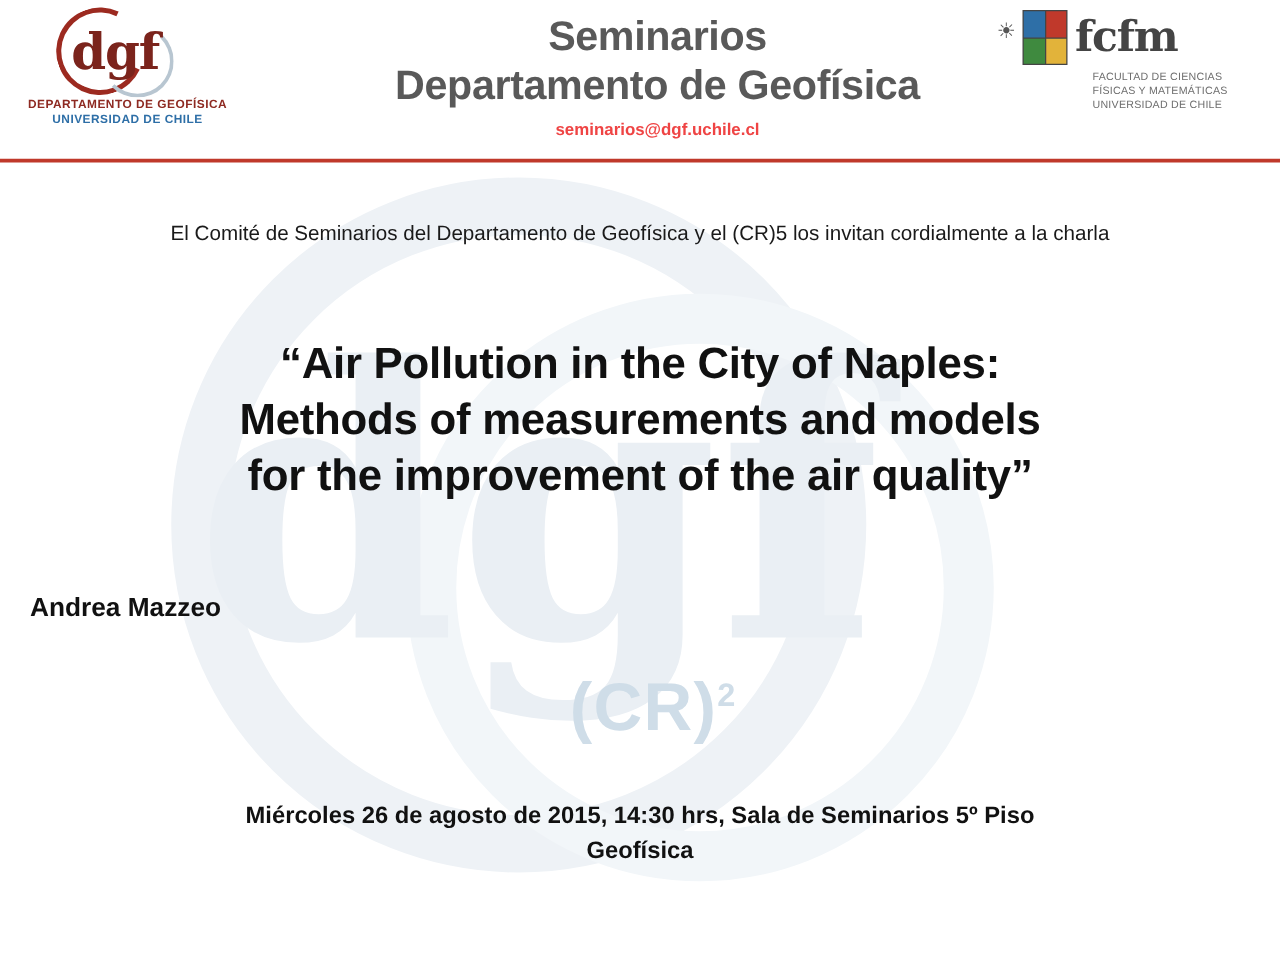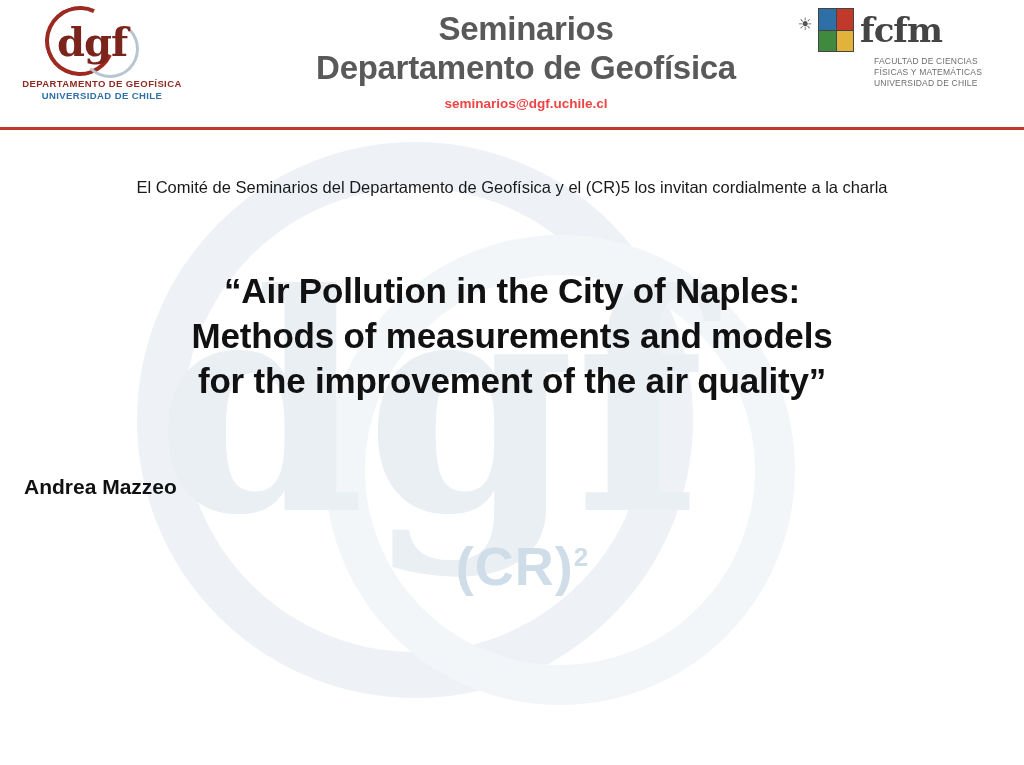--- a/index.html
+++ b/index.html
@@ -300,14 +300,18 @@
     <div>Methods of measurements and models</div>
     <div>for the improvement of the air quality”</div>
   </div>
 
   <div class="speaker">Andrea Mazzeo</div>
 
   <div class="cr2-logo">
     <span>(CR)</span><sup>2</sup>
   </div>
 
+  <div class="datetime">
+    <span>Miércoles 26 de agosto de 2015, 14:30 hrs, Sala de Seminarios 5º Piso</span>
+    <span class="l2">Geofísica</span>
+  </div>
 
 </div>
 
 </body></html>

